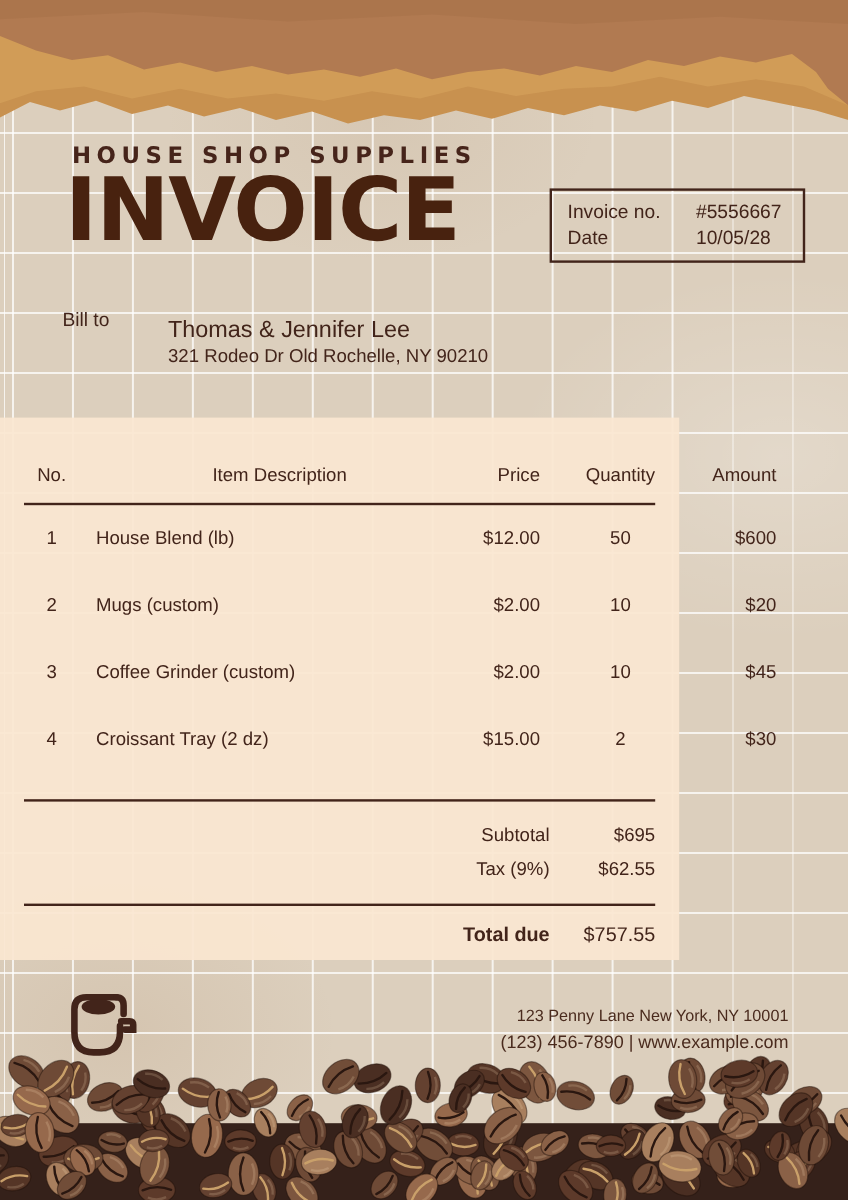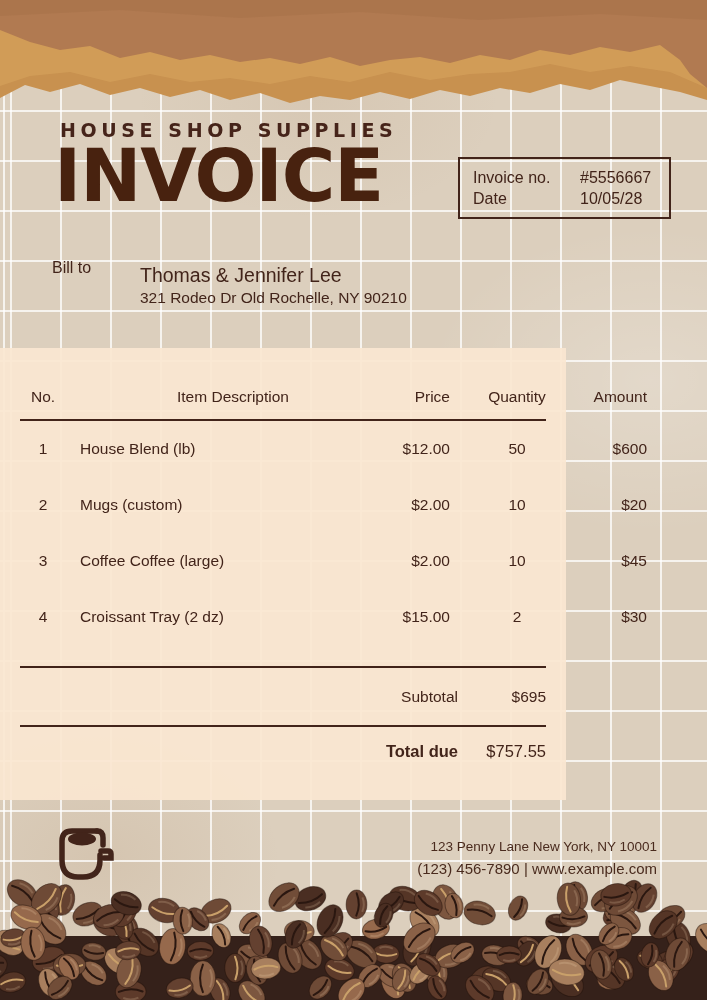--- a/index.html
+++ b/index.html
@@ -119,37 +119,41 @@
     </div>
     <div class="trow">
       <div class="c-no">2</div>
       <div class="c-desc">Mugs (custom)</div>
       <div class="c-price">$2.00</div>
       <div class="c-qty">10</div>
       <div class="c-amt">$20</div>
     </div>
     <div class="trow">
       <div class="c-no">3</div>
-      <div class="c-desc">Coffee Coffee (large)</div>
+      <div class="c-desc">Coffee Grinder (custom)</div>
       <div class="c-price">$2.00</div>
       <div class="c-qty">10</div>
       <div class="c-amt">$45</div>
     </div>
     <div class="trow">
       <div class="c-no">4</div>
       <div class="c-desc">Croissant Tray (2 dz)</div>
       <div class="c-price">$15.00</div>
       <div class="c-qty">2</div>
       <div class="c-amt">$30</div>
     </div>
 
     <hr class="divider div1">
     <div class="sumrow sum1">
       <div class="lab">Subtotal</div>
       <div class="val">$695</div>
+    </div>
+    <div class="sumrow">
+      <div class="lab">Tax (9%)</div>
+      <div class="val">$62.55</div>
     </div>
     <hr class="divider div2">
     <div class="totalrow">
       <div class="lab">Total due</div>
       <div class="val">$757.55</div>
     </div>
   </div>
 
   <svg class="abs logo" viewBox="0 0 60 56" aria-hidden="true">
     <g fill="none" stroke="#42241a" stroke-width="5.5" stroke-linecap="round">

